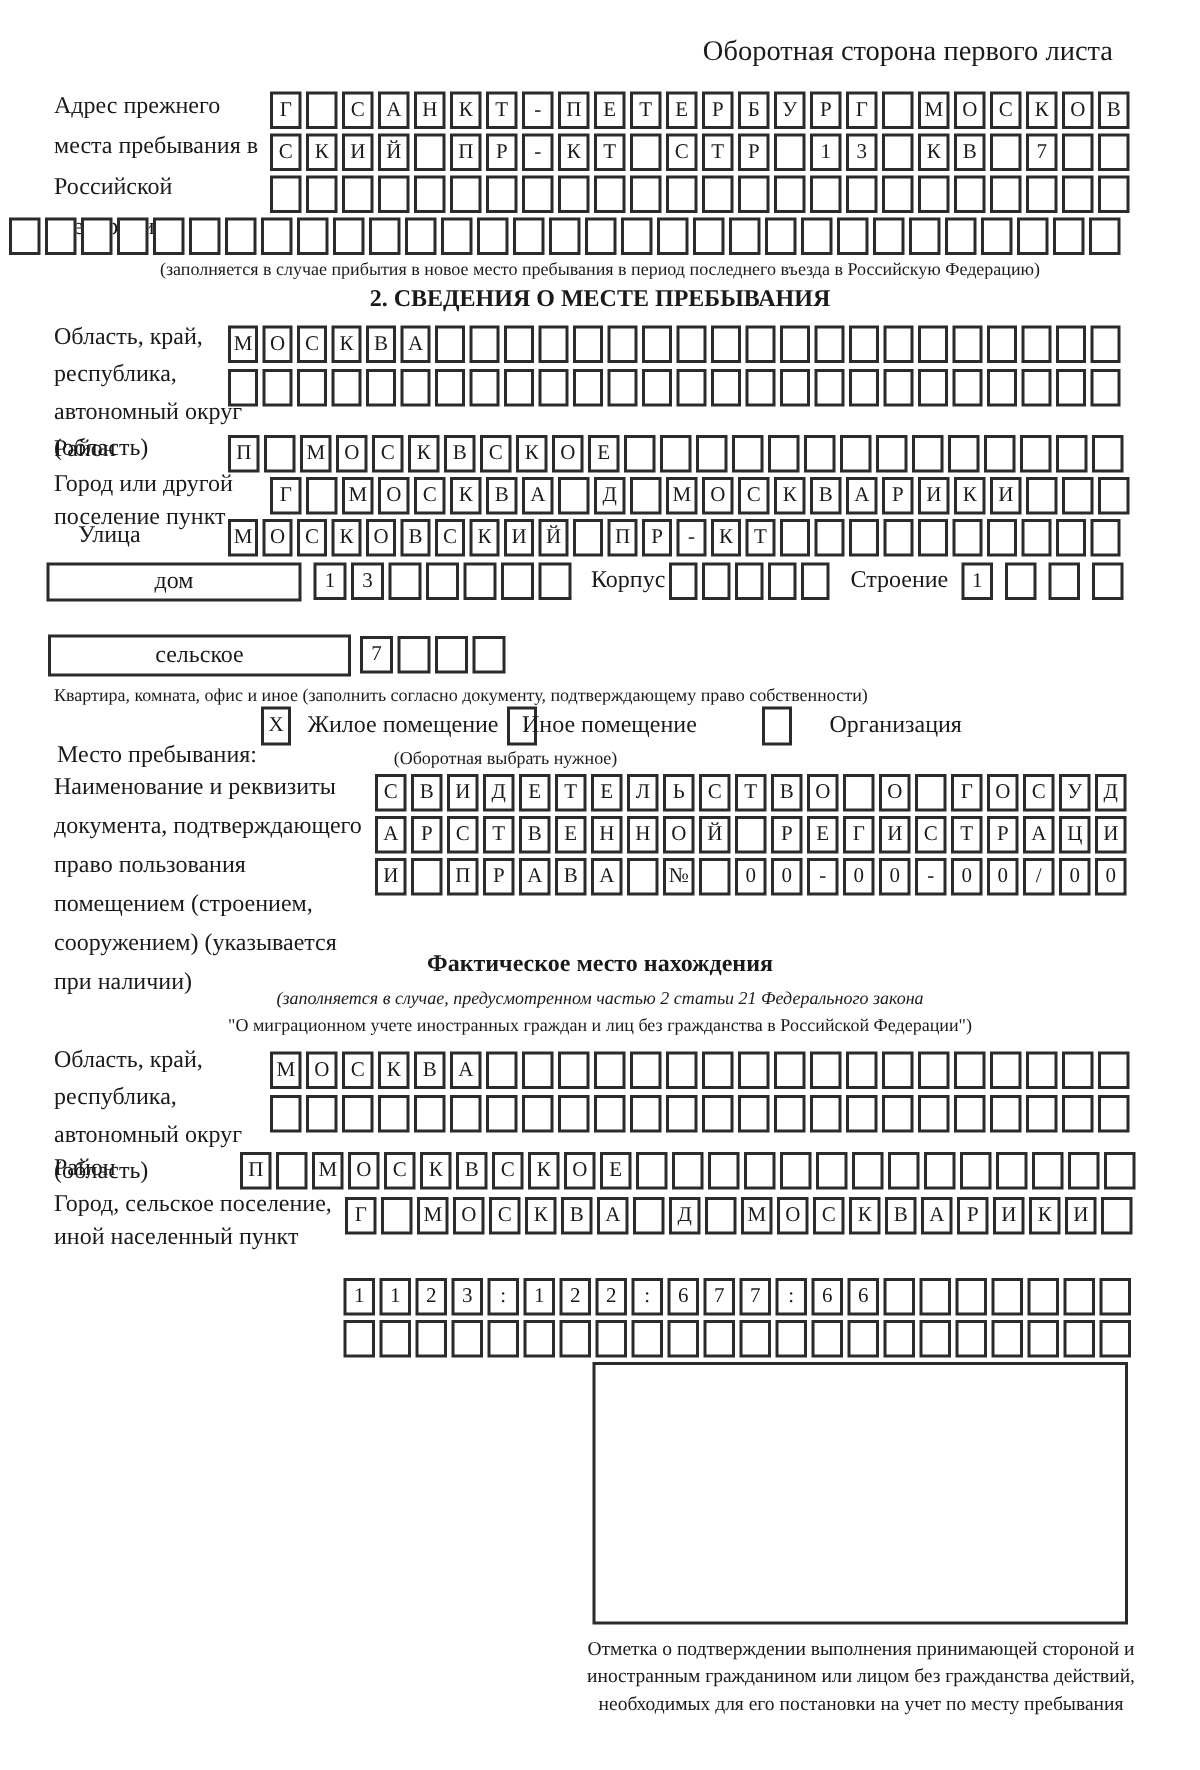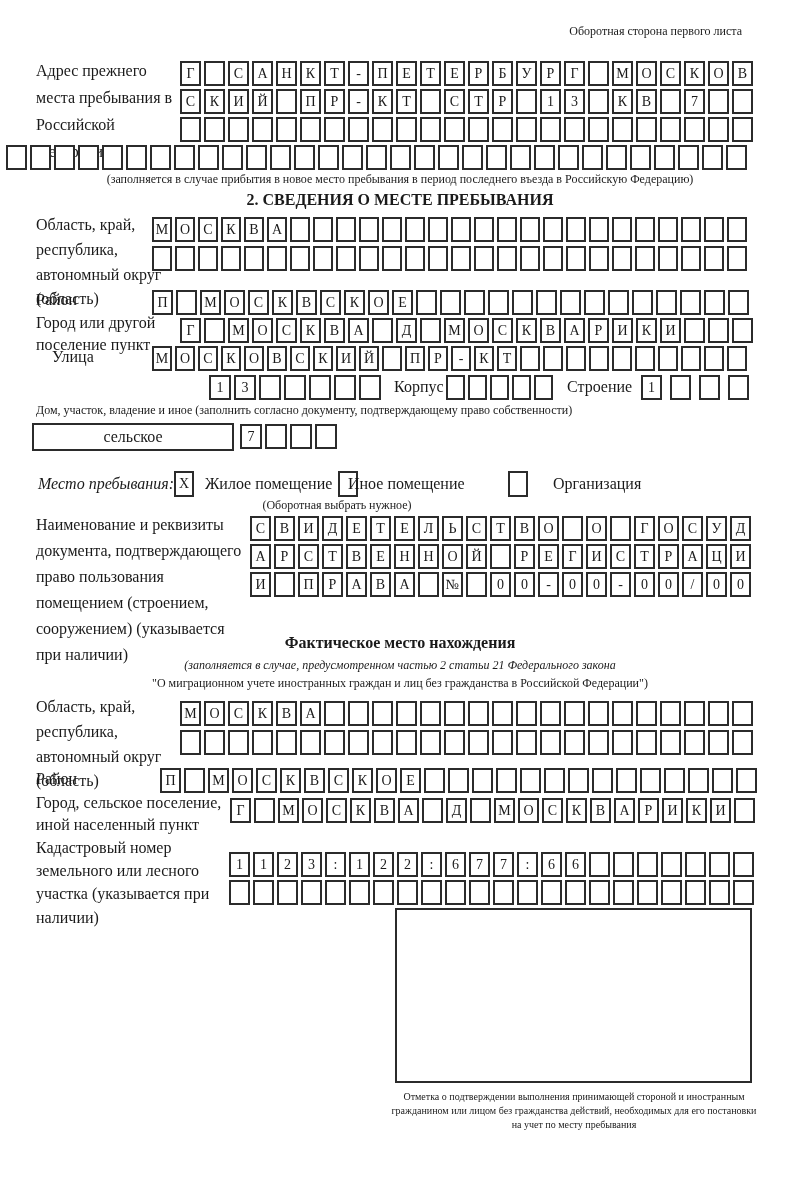--- a/index.html
+++ b/index.html
@@ -17,28 +17,28 @@
   .p23 .cb{width:20px;}
   .p25 .cb{width:22px;}
   .pk .cb{width:19px;}
   .ps .cb{width:21px;margin-right:8px;}
   .bigbox{position:absolute;border:2px solid #2b2b2b;box-sizing:border-box;
       display:flex;align-items:center;justify-content:center;font-size:16px;background:#fff;}
   .chk{position:absolute;width:20px;height:26px;border:2px solid #2b2b2b;box-sizing:border-box;
       display:flex;align-items:center;justify-content:center;font-size:14px;background:#fff;}
   .inline-lbl{position:absolute;font-size:16px;}
   .stamp-box{position:absolute;border:2px solid #2b2b2b;box-sizing:border-box;background:#fff;}
-  .caption{position:absolute;font-size:10px;line-height:1.42;text-align:center;}
+  .caption{position:absolute;font-size:13px;line-height:1.42;text-align:center;}
 </style>
 </head>
 <body>
 
 <div class="page">
 
-  <div class="abs" style="top:24px;right:58px;font-size:12px;">Оборотная сторона первого листа</div>
+  <div class="abs" style="top:24px;right:58px;font-size:19px;">Оборотная сторона первого листа</div>
 
   <div class="lbl" style="left:36px;top:58px;width:152px;">Адрес прежнего места пребывания в Российской Федерации</div>
   <div class="cellrow" style="left:180px;top:61px;">
       <span class="cb">Г</span>
       <span class="cb"></span>
       <span class="cb">С</span>
       <span class="cb">А</span>
       <span class="cb">Н</span>
       <span class="cb">К</span>
       <span class="cb">Т</span>
@@ -287,20 +287,21 @@
       <span class="cb"></span>
       <span class="cb"></span>
       <span class="cb"></span>
       <span class="cb"></span>
       <span class="cb"></span>
       <span class="cb"></span>
       <span class="cb"></span>
       <span class="cb"></span>
     </div>
 
+  <div class="bigbox" style="left:31px;top:375px;width:170px;height:26px;">дом</div>
   <div class="cellrow p25" style="left:209px;top:375px;">
       <span class="cb">1</span>
       <span class="cb">3</span>
       <span class="cb"></span>
       <span class="cb"></span>
       <span class="cb"></span>
       <span class="cb"></span>
       <span class="cb"></span>
     </div>
   <div class="inline-lbl" style="left:394px;top:378px;">Корпус</div>
@@ -311,31 +312,31 @@
       <span class="cb"></span>
       <span class="cb"></span>
     </div>
   <div class="inline-lbl" style="left:567px;top:378px;">Строение</div>
   <div class="cellrow ps" style="left:641px;top:375px;">
       <span class="cb">1</span>
       <span class="cb"></span>
       <span class="cb"></span>
       <span class="cb"></span>
     </div>
-  <div class="note" style="left:36px;top:403px;">Дом, участок, владение и иное (заполнить согласно документу, подтверждающему право собственности)</div>
 
   <div class="bigbox" style="left:32px;top:423px;width:202px;height:28px;">сельское</div>
   <div class="cellrow p25" style="left:240px;top:424px;">
       <span class="cb">7</span>
       <span class="cb"></span>
       <span class="cb"></span>
       <span class="cb"></span>
     </div>
-
-  <div class="inline-lbl" style="left:38px;top:475px;font-style:italic;">Место пребывания:</div>
+  <div class="note" style="left:36px;top:456px;">Квартира, комната, офис и иное (заполнить согласно документу, подтверждающему право собственности)</div>
+
+  <div class="inline-lbl" style="left:38px;top:495px;">Место пребывания:</div>
   <div class="chk" style="left:174px;top:471px;">X</div>
   <div class="inline-lbl" style="left:205px;top:475px;">Жилое помещение</div>
   <div class="chk" style="left:338px;top:471px;"></div>
   <div class="inline-lbl" style="left:348px;top:475px;">Иное помещение</div>
   <div class="chk" style="left:508px;top:471px;"></div>
   <div class="inline-lbl" style="left:553px;top:475px;">Организация</div>
   <div class="note" style="left:242px;top:498px;width:190px;text-align:center;">(Оборотная выбрать нужное)</div>
 
   <div class="lbl" style="left:36px;top:512px;width:216px;line-height:1.62;">Наименование и реквизиты документа, подтверждающего право пользования помещением (строением, сооружением) (указывается при наличии)</div>
   <div class="cellrow" style="left:250px;top:516px;">
@@ -514,21 +515,20 @@
       <span class="cb">К</span>
       <span class="cb">В</span>
       <span class="cb">А</span>
       <span class="cb">Р</span>
       <span class="cb">И</span>
       <span class="cb">К</span>
       <span class="cb">И</span>
       <span class="cb"></span>
     </div>
 
-  <div class="lbl" style="left:36px;top:836px;width:192px;line-height:1.45;">Кадастровый номер земельного или лесного участка (указывается при наличии)</div>
   <div class="cellrow" style="left:229px;top:852px;">
       <span class="cb">1</span>
       <span class="cb">1</span>
       <span class="cb">2</span>
       <span class="cb">3</span>
       <span class="cb">:</span>
       <span class="cb">1</span>
       <span class="cb">2</span>
       <span class="cb">2</span>
       <span class="cb">:</span>

